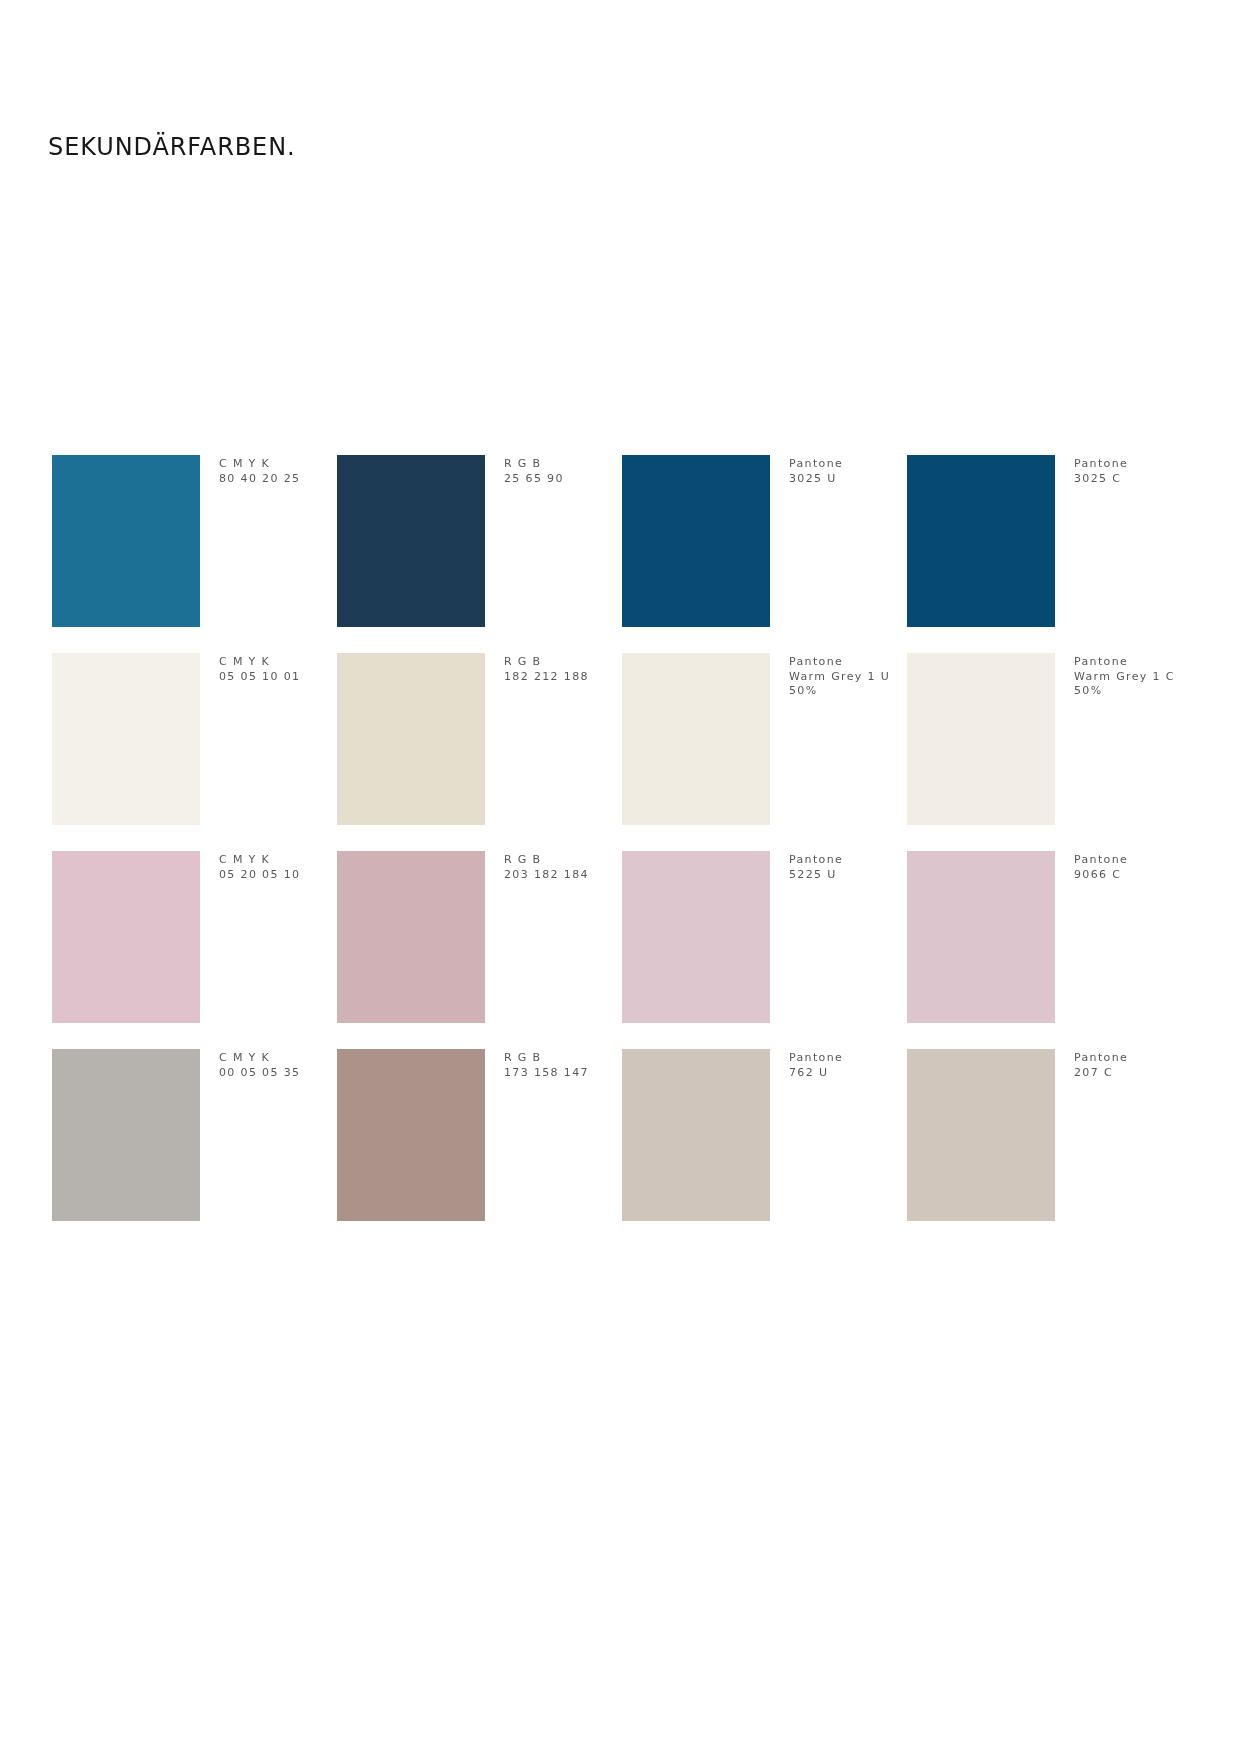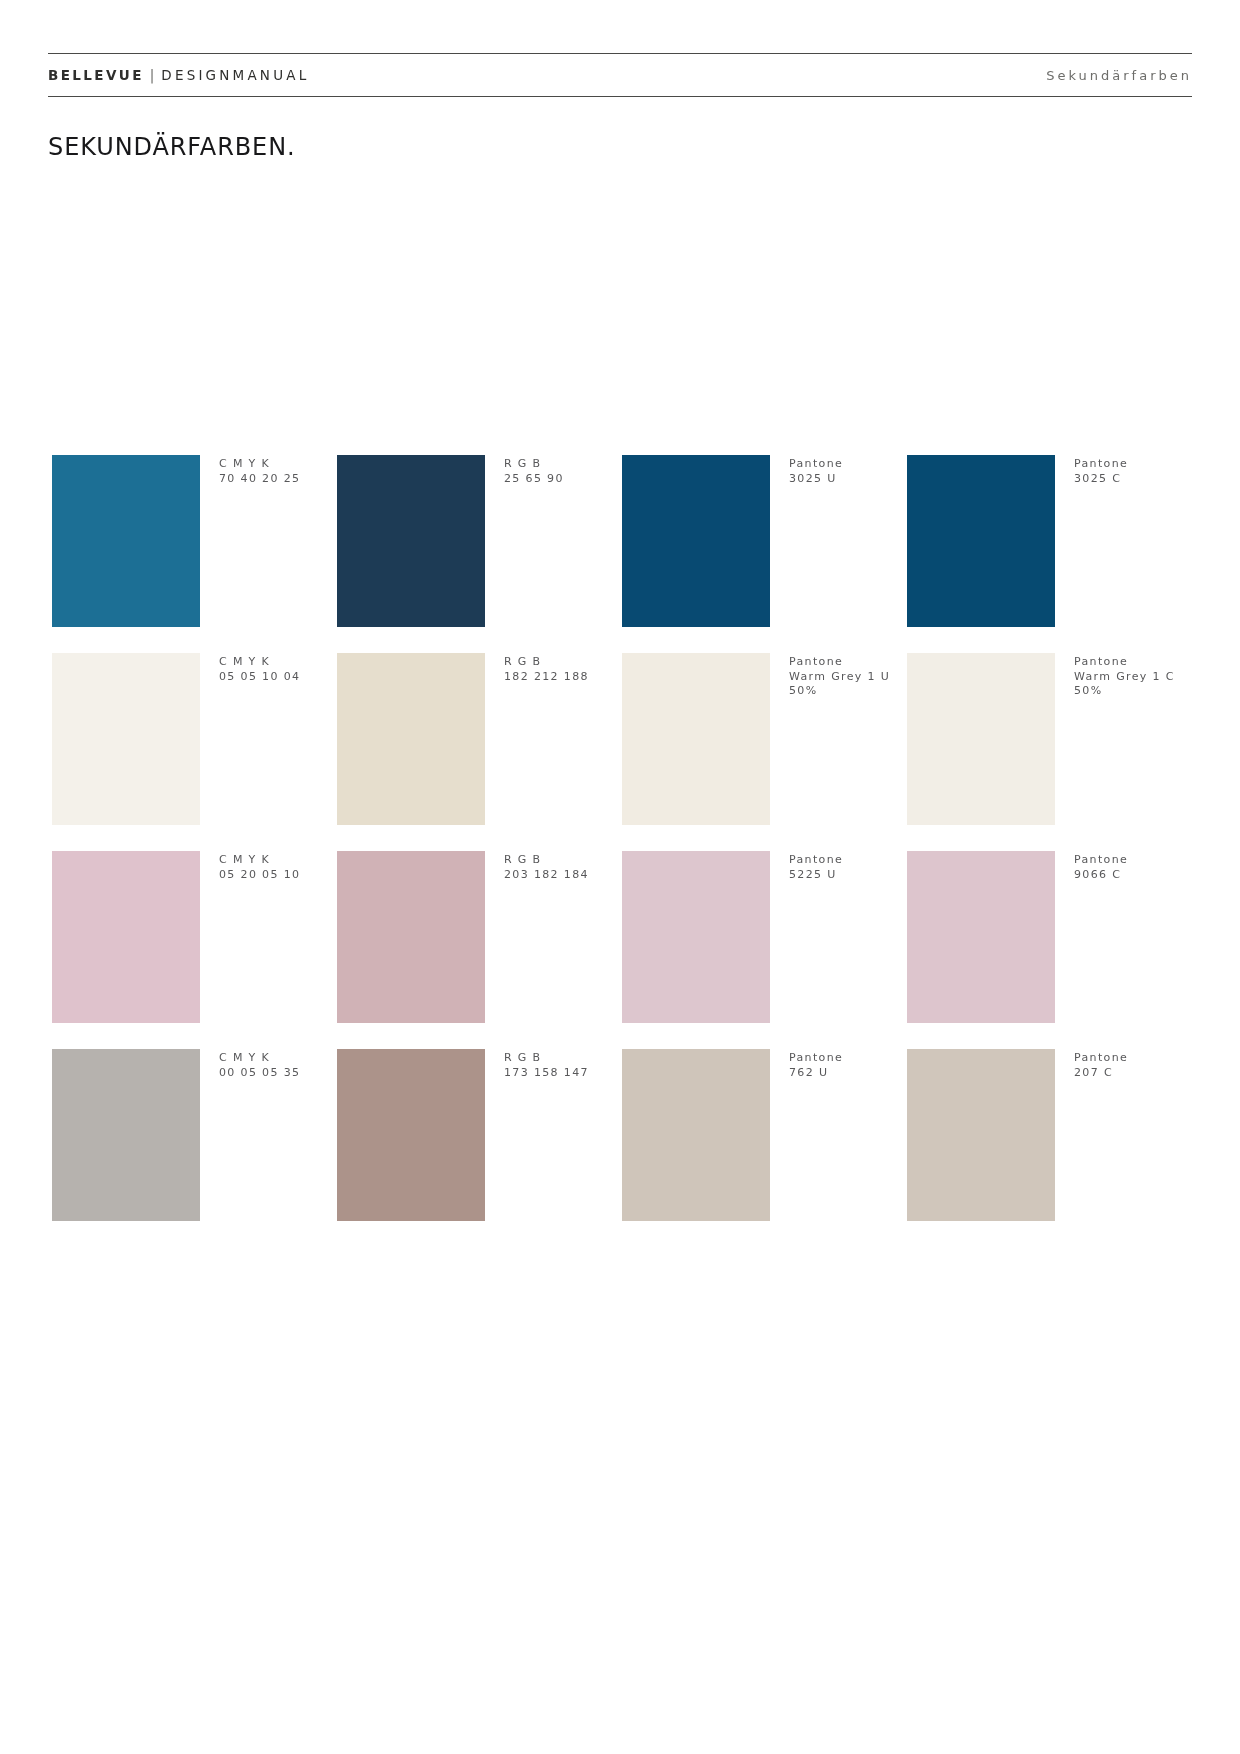--- a/index.html
+++ b/index.html
@@ -125,38 +125,30 @@
 
   .swatch-label .lbl-head { display: block; }
   .swatch-label .lbl-vals { display: block; }
   .swatch-label .lbl-extra { display: block; }
 </style>
 </head>
 <body>
 
 <div class="page">
 
-  <div class="header">
-    <div class="header-left">
-      <span class="brand-name">BELLEVUE</span>
-      <span class="brand-sep">|</span>
-      <span class="brand-sub">DESIGNMANUAL</span>
-    </div>
-    <div class="header-right">Sekundärfarben</div>
-  </div>
 
   <h1 class="page-title">SEKUNDÄRFARBEN.</h1>
 
   <div class="swatch-grid">
       <div class="swatch-row">
         <div class="swatch-cell">
           <div class="swatch-chip" style="background: rgb(28, 111, 149);"></div>
           <div class="swatch-label">
             <span class="lbl-head">C   M   Y   K</span>
-            <span class="lbl-vals">70 40 20 25</span>
+            <span class="lbl-vals">80 40 20 25</span>
           </div>
         </div>
         <div class="swatch-cell">
           <div class="swatch-chip" style="background: rgb(29, 59, 85);"></div>
           <div class="swatch-label">
             <span class="lbl-head">R   G   B</span>
             <span class="lbl-vals">25 65 90</span>
           </div>
         </div>
         <div class="swatch-cell">
@@ -172,21 +164,21 @@
             <span class="lbl-head">Pantone</span>
             <span class="lbl-vals">3025 C</span>
           </div>
         </div>
       </div>
       <div class="swatch-row">
         <div class="swatch-cell">
           <div class="swatch-chip" style="background: rgb(244, 241, 234);"></div>
           <div class="swatch-label">
             <span class="lbl-head">C   M   Y   K</span>
-            <span class="lbl-vals">05 05 10 04</span>
+            <span class="lbl-vals">05 05 10 01</span>
           </div>
         </div>
         <div class="swatch-cell">
           <div class="swatch-chip" style="background: rgb(230, 222, 205);"></div>
           <div class="swatch-label">
             <span class="lbl-head">R   G   B</span>
             <span class="lbl-vals">182 212 188</span>
           </div>
         </div>
         <div class="swatch-cell">

